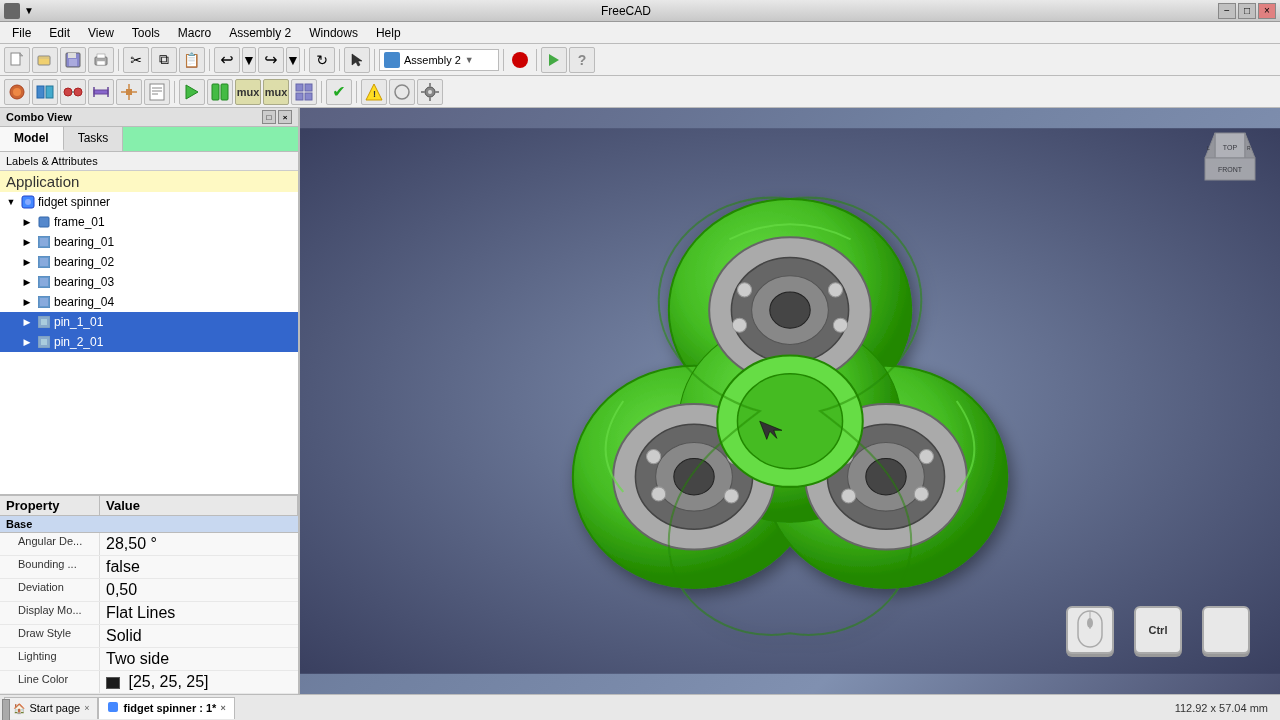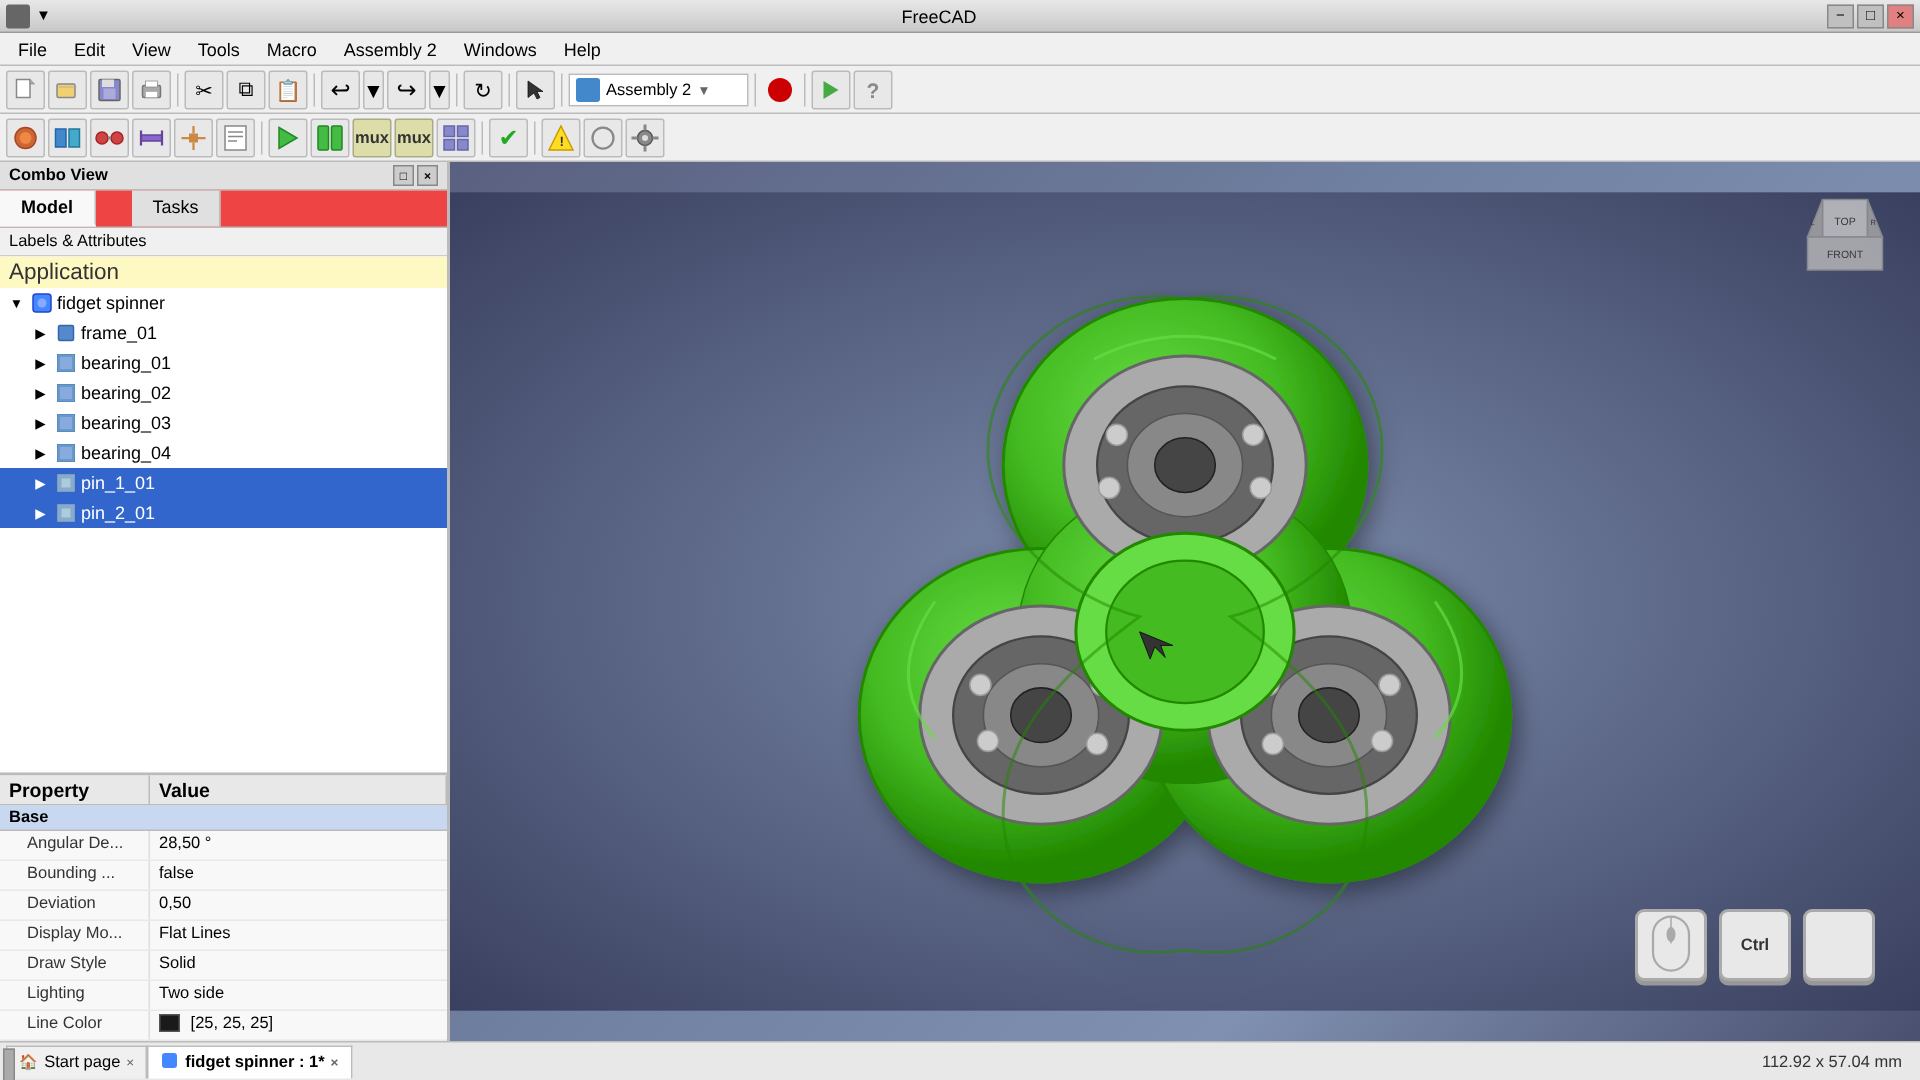--- a/index.html
+++ b/index.html
@@ -98,23 +98,22 @@
       border-bottom: 1px solid #bbb;
       display: flex;
       justify-content: space-between;
       align-items: center;
     }
     .panel-header-btns { display: flex; gap: 2px; }
     .panel-header-btn { width: 14px; height: 14px; border: 1px solid #888; background: #ccc; display: flex; align-items: center; justify-content: center; font-size: 8px; cursor: pointer; }
 
     .tabs-row {
       display: flex;
-      background: #ef4444;
+      background: #86efac;
       border-bottom: 1px solid #bbb;
-      gap: 24px;
     }
     .tab {
       padding: 4px 14px;
       cursor: pointer;
       font-size: 12px;
       border-right: 1px solid #bbb;
       background: #e0e0e0;
     }
     .tab.active {
       background: #f8f8f8;
@@ -191,21 +190,21 @@
       padding: 2px 18px;
       font-size: 11px;
       color: #333;
       border-right: 1px solid #ddd;
       white-space: nowrap;
       overflow: hidden;
     }
     .prop-value {
       flex: 1;
       padding: 2px 6px;
-      font-size: 11px;
+      font-size: 16px;
       color: #000;
     }
     .prop-scrollbar {
       width: 10px;
       background: #e0e0e0;
       border-left: 1px solid #bbb;
       position: relative;
     }
     .prop-scrollbar-thumb {
       width: 8px;
@@ -272,21 +271,21 @@
       color: #333;
       padding-right: 8px;
     }
 
     
     .keyboard-hint {
       position: absolute;
       bottom: 40px;
       right: 30px;
       display: flex;
-      gap: 8px;
+      gap: 20px;
       align-items: center;
     }
     .key-icon {
       background: #e8e8e8;
       border: 2px solid #aaa;
       border-radius: 6px;
       width: 48px;
       height: 48px;
       display: flex;
       align-items: center;

